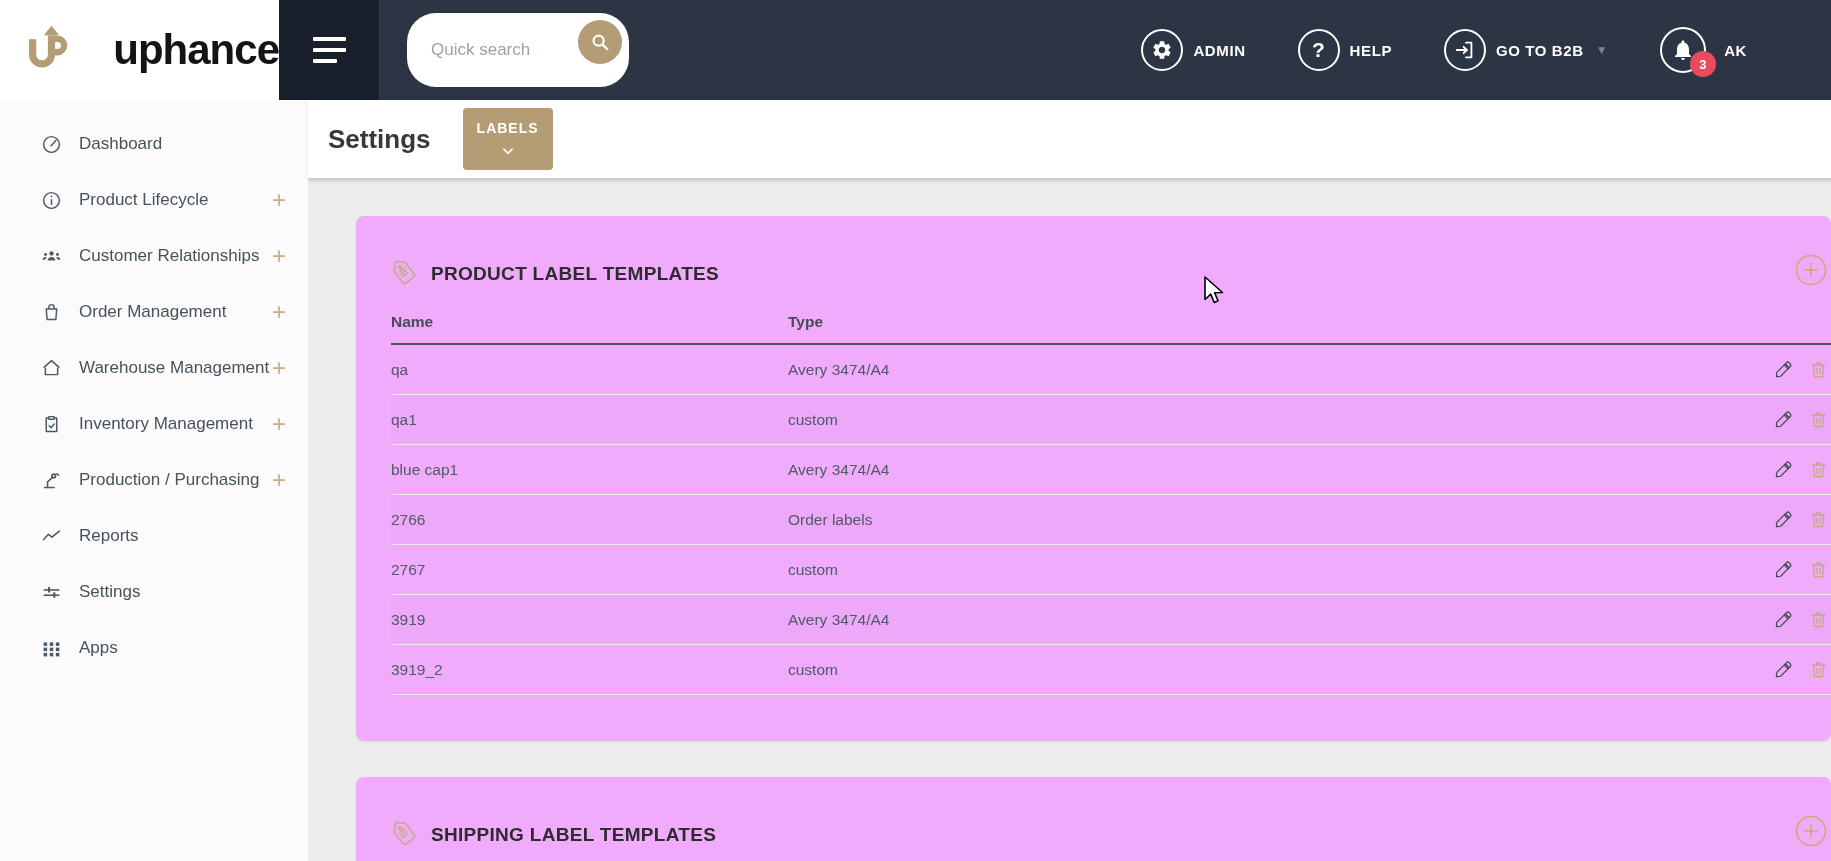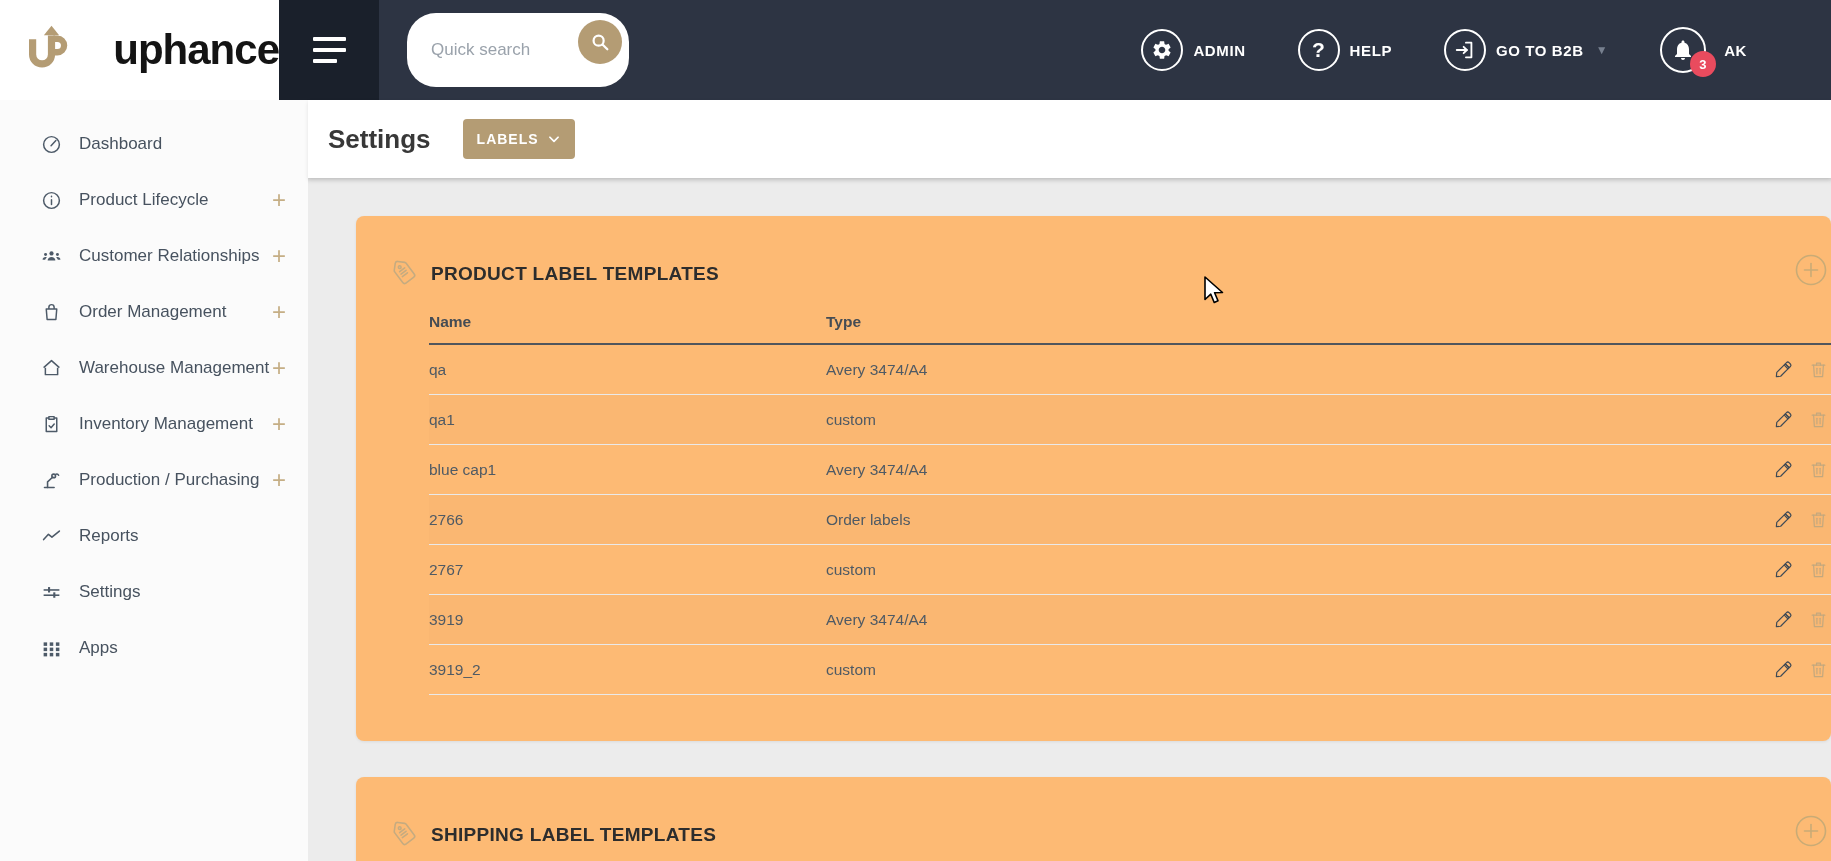--- a/index.html
+++ b/index.html
@@ -30,31 +30,31 @@
   
   .main-row { display:flex; height:761px; }
   .sidebar { width:308px; background:#fbfbfb; padding-top:16px; flex:none; }
   .side-item { position:relative; display:flex; align-items:center; height:56px; padding-left:41px; gap:17px; color:#47525f; font-size:17px; cursor:pointer; }
   .side-item svg { flex:none; }
   .plus-exp { position:absolute; right:22px; font-size:24px; font-weight:300; color:#c5ae85; line-height:1; }
 
   .content { flex:1; display:flex; flex-direction:column; min-width:0; }
   .page-head { height:78px; background:#fff; display:flex; align-items:center; padding-left:20px; box-shadow:0 2px 4px rgba(0,0,0,.10); position:relative; z-index:2; }
   .page-title { font-size:26px; font-weight:bold; color:#383838; }
-  .labels-btn { margin-left:32px; background:#b49c74; border:none; color:#fff; font-family:inherit; font-size:14px; font-weight:bold; letter-spacing:1px; padding:12px 14px; border-radius:4px; display:flex; align-items:center; gap:8px; cursor:pointer; }
+  .labels-btn { margin-left:32px; background:#b49c74; border:none; color:#fff; font-family:inherit; font-size:14px; font-weight:bold; letter-spacing:1px; padding:12px 14px; border-radius:4px; display:flex; align-items:center; gap:8px; cursor:pointer;flex-direction:column; }
 
   .scroll-area { flex:1; background:#ececec; padding:38px 0 0 48px; overflow:hidden; box-shadow:inset 0 7px 7px -7px rgba(0,0,0,.18); }
-  .card { background:#fdba74; border-radius:8px; box-shadow:0 1px 3px rgba(0,0,0,.07); padding:44px 0 46px 35px; position:relative; }
+  .card { background:#f0abfc; border-radius:8px; box-shadow:0 1px 3px rgba(0,0,0,.07); padding:44px 0 46px 35px; position:relative; }
   .card + .card { margin-top:36px; }
   .card.clipped { min-height:220px; }
   .card-title-row { display:flex; align-items:center; gap:13px; }
   .card-title { font-size:19px; font-weight:bold; color:#2d2d2d; letter-spacing:.3px; }
   .add-circle { position:absolute; top:38px; right:4px; width:32px; height:32px; cursor:pointer; }
 
-  .tbl { margin-top:26px; font-size:15.5px;margin-left:38px; }
+  .tbl { margin-top:26px; font-size:15.5px; }
   .thead { display:flex; align-items:center; padding-bottom:12px; border-bottom:2px solid #50565d; font-weight:bold; color:#454c54; }
   .trow { display:flex; align-items:center; height:50px; border-bottom:1px solid #e9e9e9; color:#4f5a64; }
   .trow:nth-child(even) { background:rgba(0,0,0,.012); }
   .col-name { width:397px; flex:none; }
   .col-type { flex:1; }
   .col-actions { width:76px; flex:none; display:flex; justify-content:flex-end; align-items:center; gap:16px; padding-right:3px; }
   .icon-btn { cursor:pointer; display:flex; }
 
   
   .cursor { position:absolute; left:1203px; top:276px; z-index:50; pointer-events:none; }

